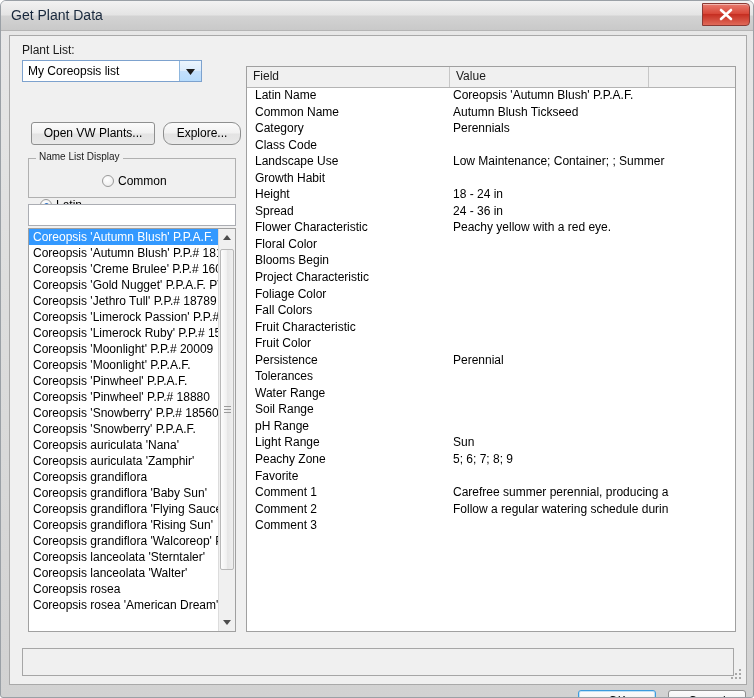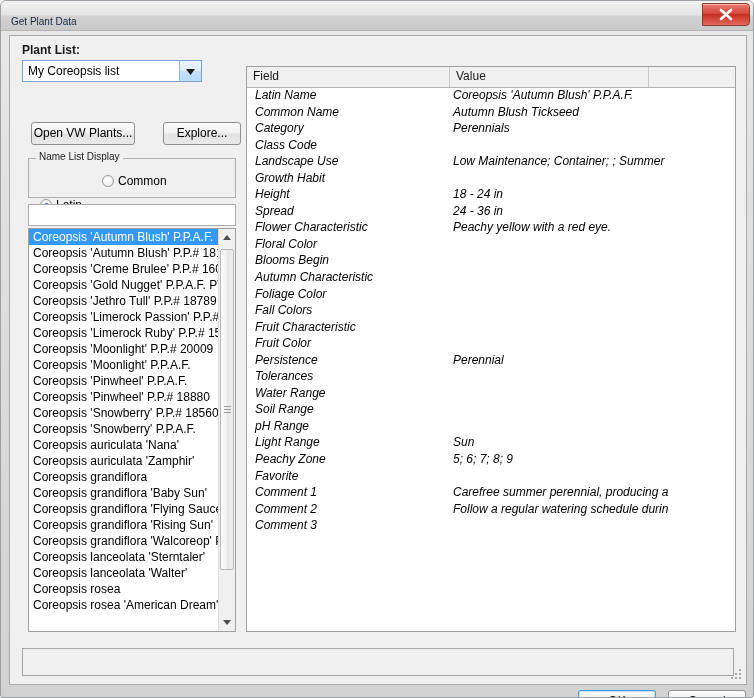--- a/index.html
+++ b/index.html
@@ -26,22 +26,22 @@
   #titlebar {
     position: absolute;
     left: 0; top: 0;
     width: 754px;
     height: 29px;
     background: linear-gradient(to bottom, #f2f2f2 0%, #e4e4e4 48%, #d3d3d3 52%, #c9c9c9 100%);
     border-bottom: 1px solid #b5b5b5;
   }
   #titletext {
     position: absolute;
-    left: 10px; top: 15px;
-    font-size: 10px;
+    left: 10px; top: 6px;
+    font-size: 14px;
     color: #18283c;
     white-space: nowrap;
   }
   #closebtn {
     position: absolute;
     right: 5px; top: 2px;
     width: 46px; height: 21px;
     border: 1px solid #8a3a34;
     border-radius: 0 4px 4px 0;
     background: linear-gradient(to bottom, #e87b6e 0%, #d9493a 45%, #c62f22 50%, #e06a59 100%);
@@ -57,21 +57,20 @@
     width: 738px; height: 650px;
     background: #f0f0f0;
     border: 1px solid #a9a9a9;
     box-sizing: border-box;
   }
   .lbl {
     position: absolute;
     font-size: 12px;
     color: #1a1a1a;
     white-space: nowrap;
-    font-weight: bold;
   }
 
   
   #plantlist-label { left: 12px; top: 7px; }
 
   #combo {
     position: absolute;
     left: 12px; top: 24px;
     width: 180px; height: 22px;
     box-sizing: border-box;
@@ -102,22 +101,22 @@
     border: 1px solid #8e8f8f;
     border-radius: 3px;
     background: linear-gradient(to bottom, #fbfbfb 0%, #f1f1f1 48%, #e3e3e3 52%, #e9e9e9 100%);
     font-family: "Liberation Sans", sans-serif;
     font-size: 12px;
     color: #000;
     cursor: pointer;
     text-align: center;
     white-space: nowrap;
   }
-  #btn-openvw { left: 21px; top: 86px; width: 104px; height: 23px; line-height: 21px; }
-  #btn-explore { left: 153px; top: 86px; width: 78px; height: 23px; line-height: 21px; }
+  #btn-openvw { left: 21px; top: 86px; width: 124px; height: 23px; line-height: 21px; }
+  #btn-explore { left: 153px; top: 86px; width: 78px; height: 23px; line-height: 21px; border-radius: 9px; }
 
   #group-namelist {
     position: absolute;
     left: 18px; top: 122px;
     width: 208px; height: 40px;
     box-sizing: border-box;
     border: 1px solid #b0b0b0;
   }
   #group-namelist-title {
     position: absolute;
@@ -270,21 +269,20 @@
 
   #tablebody {
     position: absolute;
     left: 0; top: 21px;
     width: 488px;
   }
   .trow {
     position: relative;
     height: 16.55px;
     white-space: nowrap;
-    font-style: italic;
   }
   .tfield {
     position: absolute;
     left: 8px; top: 0;
     font-size: 12px;
     color: #000;
     white-space: nowrap;
   }
   .tvalue {
     position: absolute;
@@ -456,21 +454,21 @@
           </div>
           <div class="trow">
             <span class="tfield">Floral Color</span>
             <span class="tvalue"></span>
           </div>
           <div class="trow">
             <span class="tfield">Blooms Begin</span>
             <span class="tvalue"></span>
           </div>
           <div class="trow">
-            <span class="tfield">Autumn Characteristic</span>
+            <span class="tfield">Project Characteristic</span>
             <span class="tvalue"></span>
           </div>
           <div class="trow">
             <span class="tfield">Foliage Color</span>
             <span class="tvalue"></span>
           </div>
           <div class="trow">
             <span class="tfield">Fall Colors</span>
             <span class="tvalue"></span>
           </div>

